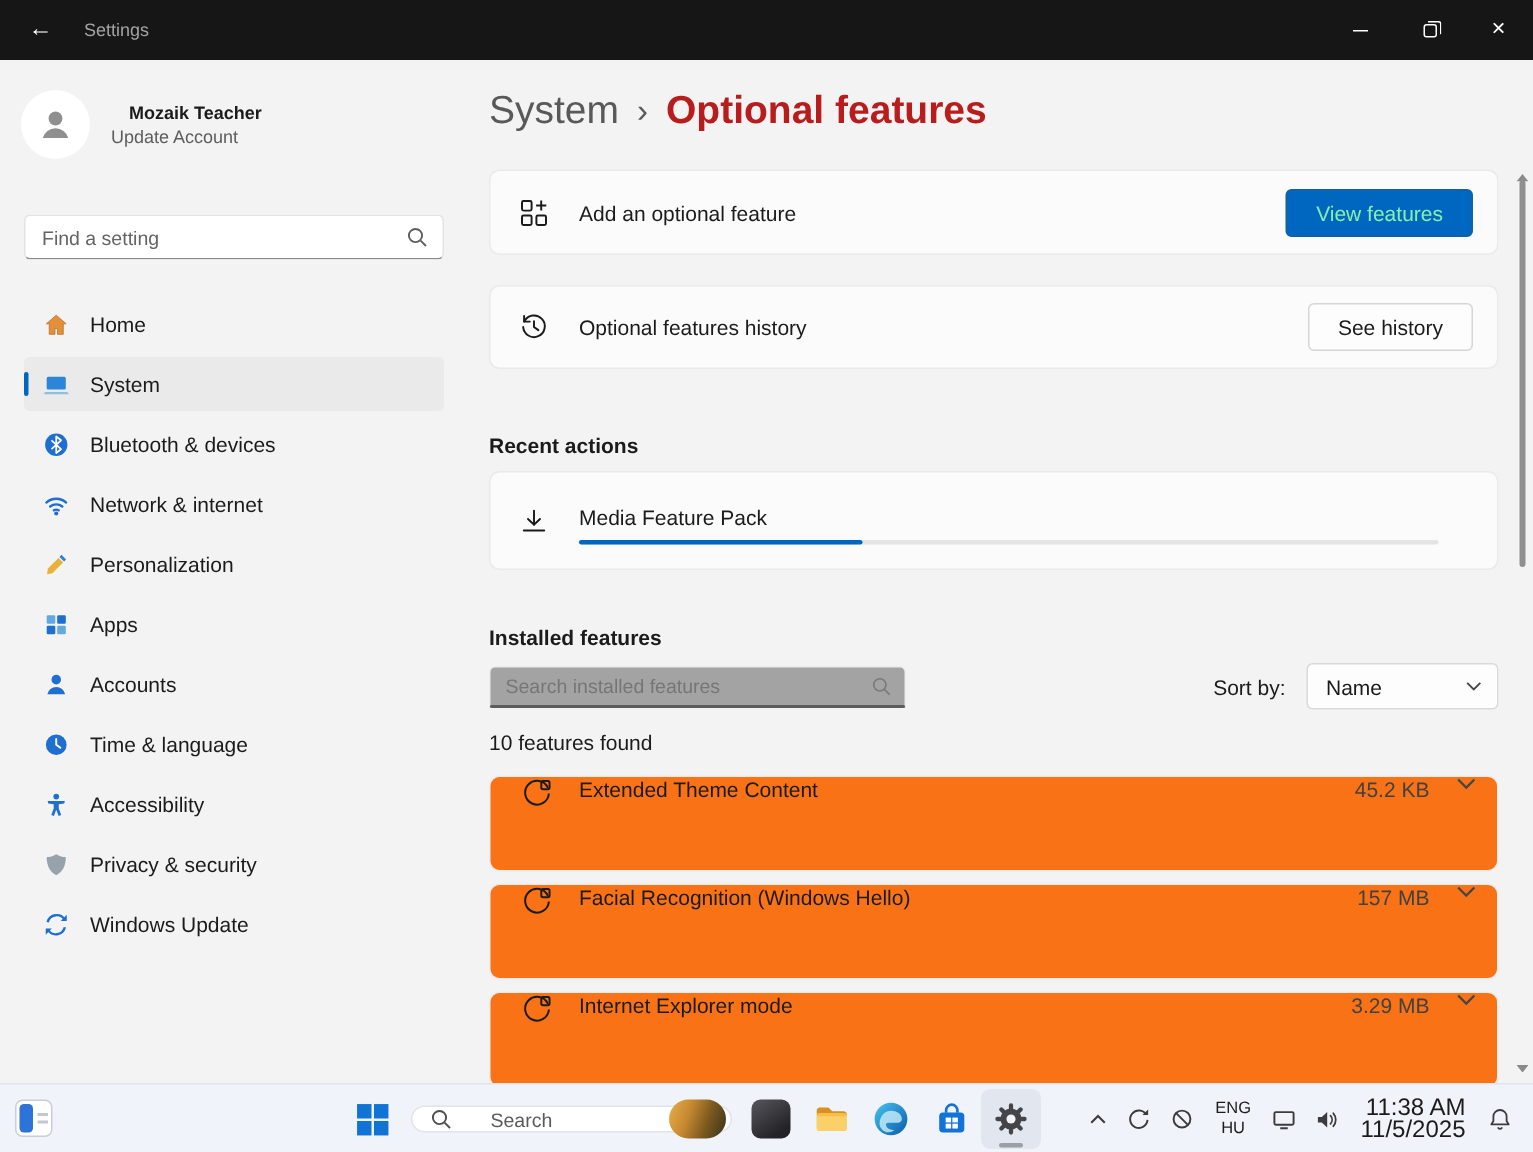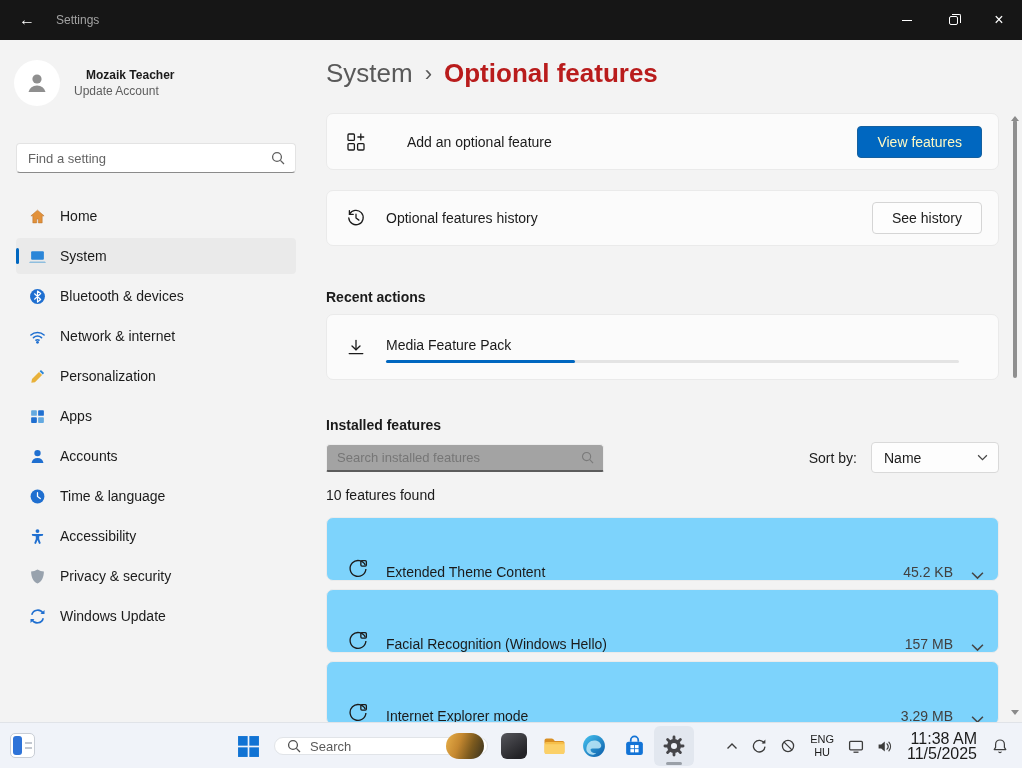--- a/index.html
+++ b/index.html
@@ -47,44 +47,44 @@
   .crumb-parent { color:#595959; cursor:pointer; }
   .crumb-sep { color:#595959; margin:0 12px; font-size:22px; }
   .crumb-cur { color:#b91c1c; font-weight:700; }
 
   .card { position:absolute; left:0; right:0; background:#fbfbfb; border:1px solid #eaeaea; border-radius:7px; }
   .rowcard { display:flex; align-items:center; padding:0 16px 0 18px; }
   .card-ico { width:22px; display:flex; justify-content:center; }
   .card-label { margin-left:19px; font-size:14px; }
   .spacer { flex:1; }
   .btn { height:32px; border-radius:4px; font-family:inherit; font-size:14px; padding:0 19px; white-space:nowrap; cursor:pointer; }
-  .btn-primary { background:var(--accent); color:#fef9c3; border:1px solid #15609f; }
+  .btn-primary { background:var(--accent); color:#86efac; border:1px solid #15609f; }
   .btn-secondary { background:#fdfdfd; color:#1b1b1b; border:1px solid #d5d5d5; }
 
-  .card1 { top:73px; height:57px;gap:21px; }
+  .card1 { top:73px; height:57px; }
   .card2 { top:150px; height:56px; }
   .sec-head { position:absolute; left:0; font-size:14px; font-weight:700; color:#1b1b1b; }
   .head-recent { top:249px; }
   .card3 { top:274px; height:66px; }
   .dl-ico { position:absolute; left:19px; top:23px; }
   .dl-label { position:absolute; left:59px; top:22px; font-size:14px; }
   .progress-track { position:absolute; left:59px; right:39px; top:45px; height:3px; border-radius:2px; background:#e4e4e4; }
   .progress-fill { height:100%; border-radius:2px; background:var(--accent); width:33%; }
 
   .head-installed { top:377px; }
   .inst-search { position:absolute; top:404px; left:0; width:278px; height:28px; background:#a3a3a3; border:1px solid #ececec; border-bottom:2px solid #5c5c5c; border-radius:4px 4px 2px 2px; display:flex; align-items:center; }
   .inst-search input { flex:1; border:none; outline:none; background:transparent; font-family:inherit; font-size:13px; padding:0 6px 0 10px; color:#1b1b1b; }
   .inst-search input::placeholder { color:#767676; }
   .inst-search .mag { margin-right:9px; display:flex; }
   .sort-label { position:absolute; top:403px; right:142px; height:30px; line-height:30px; font-size:14px; }
   .sort-dd { position:absolute; top:402px; right:0; width:128px; height:31px; background:#fdfdfd; border:1px solid #d9d9d9; border-radius:4px; display:flex; align-items:center; padding:0 10px 0 12px; cursor:pointer; }
   .sort-val { flex:1; font-size:14px; }
   .count { position:absolute; top:447px; left:0; font-size:14px; }
 
-  .feat-card { position:absolute; left:0; right:0; height:64px; background:#7dd3fc; border:1px solid #ebebeb; border-radius:7px; display:flex; align-items:flex-end; cursor:pointer; }
+  .feat-card { position:absolute; left:0; right:0; height:64px; background:#f97316; border:1px solid #ebebeb; border-radius:7px; display:flex; align-items:flex-start; cursor:pointer; }
   .fc0 { top:477px; } .fc1 { top:549px; } .fc2 { top:621px; }
   .feat-ico { margin-left:19px; width:24px; display:flex; justify-content:center; }
   .feat-name { margin-left:16px; font-size:14px; }
   .feat-size { font-size:14px; color:#414141; margin-right:18px; }
   .chev-btn { margin-right:14px; display:flex; align-items:center; }
 
   
   .scrollbar { position:absolute; right:2px; top:108px; bottom:50px; width:10px; z-index:40; }
   .scroll-up { position:absolute; top:0; left:1px; }
   .scroll-down { position:absolute; bottom:0; left:1px; }
@@ -92,21 +92,21 @@
 
   
   .taskbar { position:absolute; left:0; right:0; bottom:0; height:46px; background:#f0f3f9; border-top:1px solid #e0e3e8; z-index:60; }
   .corner-app { position:absolute; left:10px; top:10px; width:25px; height:25px; background:#fff; border:1px solid #c9ced6; border-radius:5px; cursor:pointer; }
   .corner-app::before { content:''; position:absolute; left:2px; top:2px; bottom:2px; width:9px; background:#2e73d8; border-radius:3px; }
   .corner-app::after { content:''; position:absolute; left:14px; top:8px; width:7px; height:2px; background:#c3c8d0; box-shadow:0 5px 0 #c3c8d0; }
   .tb-center { position:absolute; left:228px; top:0; height:46px; display:flex; align-items:center; }
   .tb-icon { position:relative; width:40px; height:40px; display:flex; align-items:center; justify-content:center; border-radius:6px; cursor:pointer; }
   .tb-icon.active { background:#e2e7ef; }
   .run-bar { position:absolute; bottom:1px; left:50%; transform:translateX(-50%); width:16px; height:3px; border-radius:2px; background:#9aa0a8; }
-  .search-pill { width:214px; height:18px; margin:0 6px; background:#ffffff; border:1px solid #e1e4e8; border-radius:16px; display:flex; align-items:center; padding-left:12px; gap:9px; cursor:pointer;justify-content:flex-end; }
+  .search-pill { width:214px; height:18px; margin:0 6px; background:#ffffff; border:1px solid #e1e4e8; border-radius:16px; display:flex; align-items:center; padding-left:12px; gap:26px; cursor:pointer;justify-content:flex-end; }
   .search-pill .stext { flex:1; font-size:13px; color:#5a5a5a; }
   .pill-img { width:38px; height:26px; margin-right:3px; border-radius:13px; background:linear-gradient(110deg,#e8b04a 0%,#c58830 35%,#7c5a1e 65%,#38321f 100%); }
   .dark-app { width:26px; height:26px; border-radius:6px; background:linear-gradient(145deg,#56565c 0%,#232327 80%); }
   .tray { position:absolute; right:8px; top:0; height:46px; display:flex; align-items:center; gap:1px; }
   .tray-btn { height:38px; display:flex; align-items:center; justify-content:center; border-radius:5px; cursor:pointer; padding:0 6px; }
   .lang { text-align:center; font-size:11px; line-height:13px; color:#1b1b1b; padding:0 7px; cursor:pointer; }
   .clock { text-align:right; font-size:16px; line-height:15px; color:#1b1b1b; padding:0 8px; cursor:pointer; white-space:nowrap; }
 </style>
 </head>
 <body>

